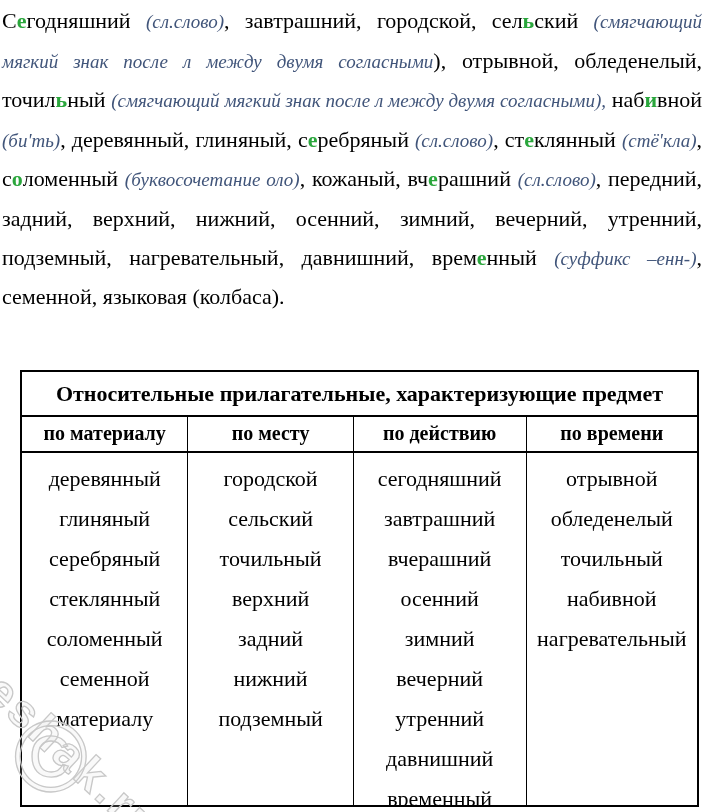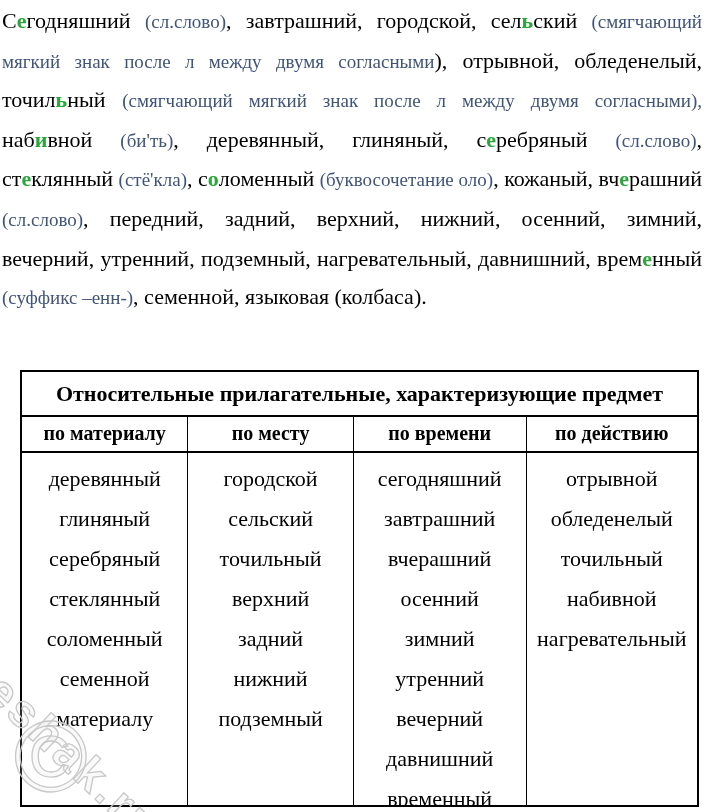--- a/index.html
+++ b/index.html
@@ -17,21 +17,21 @@
     color:var(--text);
   }
   
   .paragraph{
     position:absolute;top:2px;left:2px;right:2px;
     font-size:22px;line-height:38.6px;
     text-align:justify;
   }
   .seg-k{color:var(--text);}
   .seg-g{color:var(--green);font-weight:bold;}
-  .seg-a{color:var(--ann);font-size:19px;}
+  .seg-a{color:var(--ann);font-style:italic;font-size:19px;}
   
   .tbl{
     position:absolute;left:4px;right:5px;top:370px;bottom:5px;
     border:2px solid var(--border);
     display:flex;flex-direction:column;
     background:transparent;
     margin-left:16px;
   }
   .tbl-title{
     text-align:center;font-weight:bold;font-size:22px;
@@ -81,22 +81,22 @@
 </head>
 <body>
 
 <div class="paragraph"><span class="seg-k">С</span><span class="seg-g">е</span><span class="seg-k">годняшний </span><span class="seg-a">(сл.слово)</span><span class="seg-k">, завтрашний, городской, сел</span><span class="seg-g">ь</span><span class="seg-k">ский </span><span class="seg-a">(смягчающий мягкий знак после л между двумя согласными</span><span class="seg-k">), отрывной, обледенелый, точил</span><span class="seg-g">ь</span><span class="seg-k">ный </span><span class="seg-a">(смягчающий мягкий знак после л между двумя согласными),</span><span class="seg-k"> наб</span><span class="seg-g">и</span><span class="seg-k">вной </span><span class="seg-a">(би'ть)</span><span class="seg-k">, деревянный, глиняный, с</span><span class="seg-g">е</span><span class="seg-k">ребряный </span><span class="seg-a">(сл.слово)</span><span class="seg-k">, ст</span><span class="seg-g">е</span><span class="seg-k">клянный </span><span class="seg-a">(стё'кла)</span><span class="seg-k">, с</span><span class="seg-g">о</span><span class="seg-k">ломенный </span><span class="seg-a">(буквосочетание оло)</span><span class="seg-k">, кожаный, вч</span><span class="seg-g">е</span><span class="seg-k">рашний </span><span class="seg-a">(сл.слово)</span><span class="seg-k">, передний, задний, верхний, нижний, осенний, зимний, вечерний, утренний, подземный, нагревательный, давнишний, врем</span><span class="seg-g">е</span><span class="seg-k">нный </span><span class="seg-a">(суффикс –енн-)</span><span class="seg-k">, семенной, языковая (колбаса).</span></div>
 
 <div class="tbl">
   <div class="tbl-title">Относительные прилагательные, характеризующие предмет</div>
   <div class="tbl-headers">
       <div class="cell">по материалу</div>
       <div class="cell">по месту</div>
+      <div class="cell">по действию</div>
       <div class="cell">по времени</div>
-      <div class="cell">по действию</div>
     </div>
   <div class="tbl-body">
       <div class="cell">
         <div class="word">деревянный</div>
         <div class="word">глиняный</div>
         <div class="word">серебряный</div>
         <div class="word">стеклянный</div>
         <div class="word">соломенный</div>
         <div class="word">семенной</div>
         <div class="word">материалу</div>
@@ -109,22 +109,22 @@
         <div class="word">задний</div>
         <div class="word">нижний</div>
         <div class="word">подземный</div>
       </div>
       <div class="cell">
         <div class="word">сегодняшний</div>
         <div class="word">завтрашний</div>
         <div class="word">вчерашний</div>
         <div class="word">осенний</div>
         <div class="word">зимний</div>
+        <div class="word">вечерний</div>
         <div class="word">утренний</div>
-        <div class="word">вечерний</div>
         <div class="word">давнишний</div>
         <div class="word">временный</div>
       </div>
       <div class="cell">
         <div class="word">отрывной</div>
         <div class="word">обледенелый</div>
         <div class="word">точильный</div>
         <div class="word">набивной</div>
         <div class="word">нагревательный</div>
       </div>

